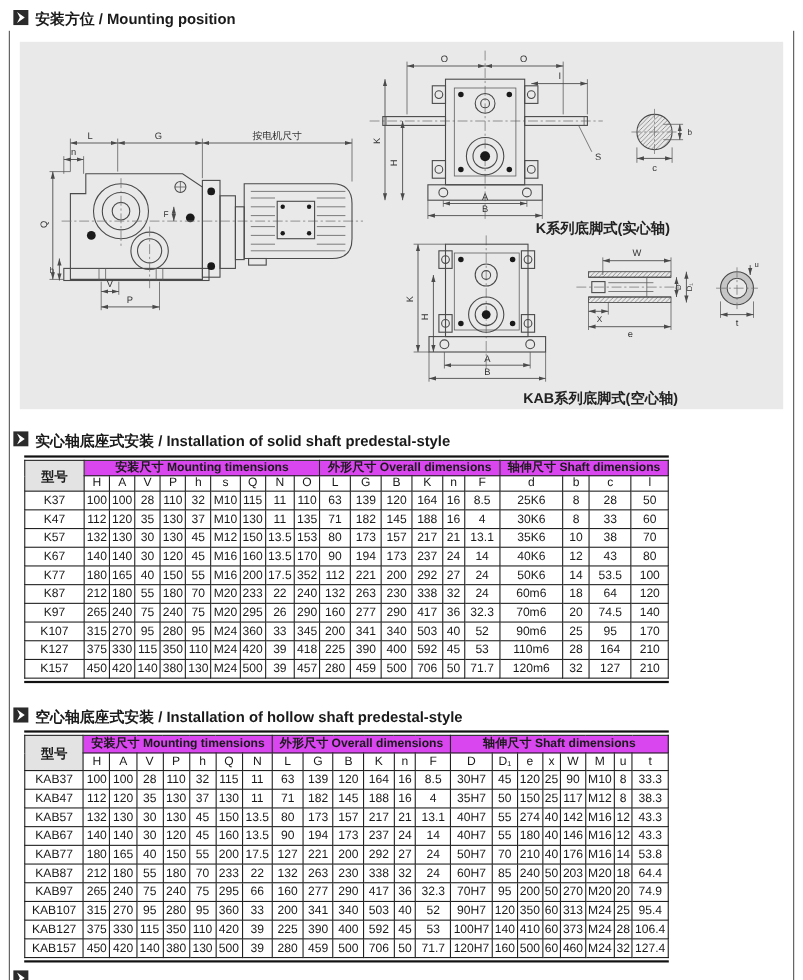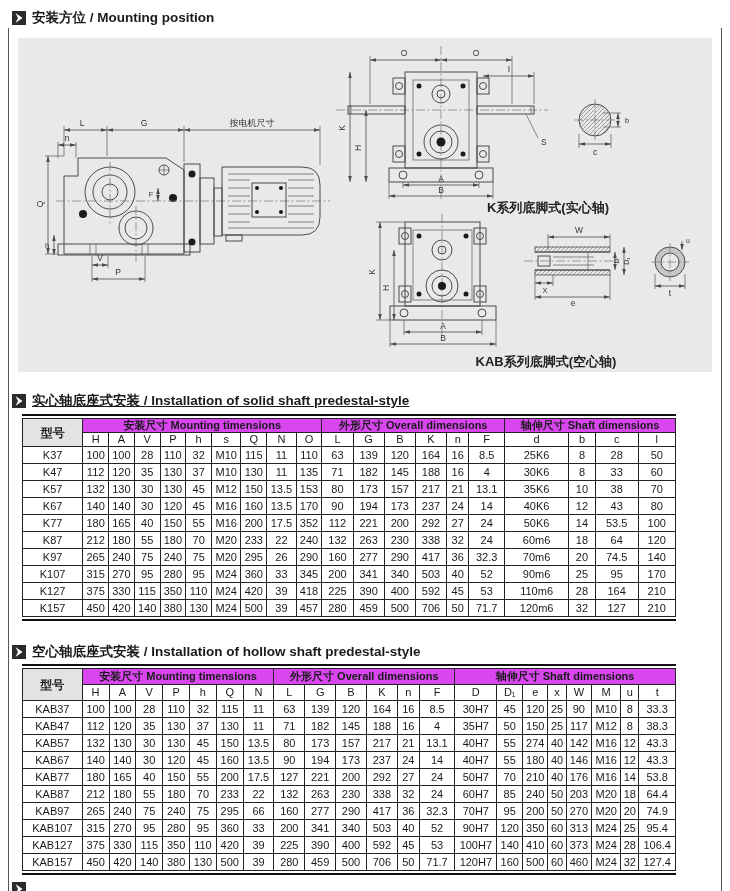--- a/index.html
+++ b/index.html
@@ -6,35 +6,35 @@
   html,body { width:730px; height:891px; }
   body {
     position:relative; overflow:hidden; background:#ffffff;
     font-family:"Liberation Sans","DejaVu Sans",sans-serif; color:#1a1a1a;
   }
   .page-frame {
     position:absolute; left:8px; top:28px; width:714px; bottom:0;
     border-left:1px solid #555; border-right:1px solid #555;
   }
   .section-header {
-    position:absolute; display:flex; align-items:center; gap:6px;
+    position:absolute; display:flex; align-items:flex-start; gap:6px;
     font-size:13.5px; font-weight:bold; white-space:nowrap;
   }
   .hdr-icon svg { display:block; }
   .sec1 { left:12px; top:9px; }
-  .sec2 { left:12px; top:392px;text-decoration:underline; }
+  .sec2 { left:12px; top:392px; }
   .sec3 { left:12px; top:643px; }
   .sec4 { left:12px; top:882px; }
   .drawing-area {
     position:absolute; left:18px; top:38px; width:694px; height:334px;
     background:#e9e9e9;
   }
   .drawing-area svg { display:block; }
   .table-wrap {
-    position:absolute; width:654px;
+    position:absolute; width:586px;
     border-top:2px solid #111; border-bottom:2px solid #111;
     padding:2px 0 2px 0; background:#fff;
   }
   .t1 { left:22px; top:414px; }
   .t2 { left:22px; top:664px; }
   table { border-collapse:collapse; width:100%; font-size:11px; table-layout:auto; }
   th,td {
     border:1px solid #222; text-align:center; vertical-align:middle;
     white-space:nowrap; padding:0 1px; line-height:1;
   }

